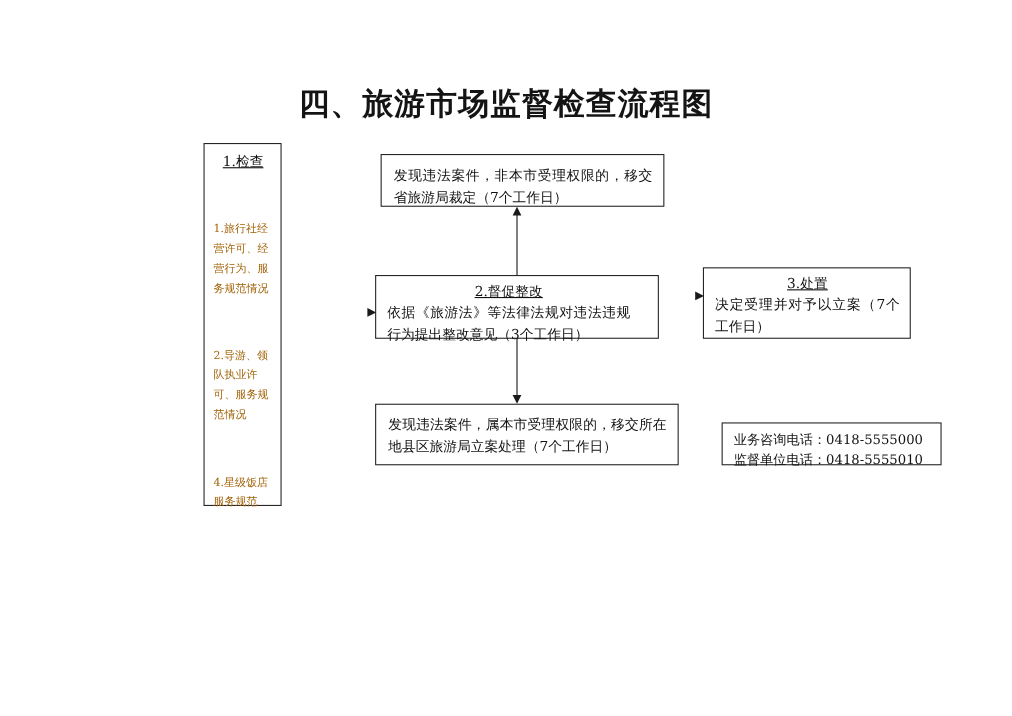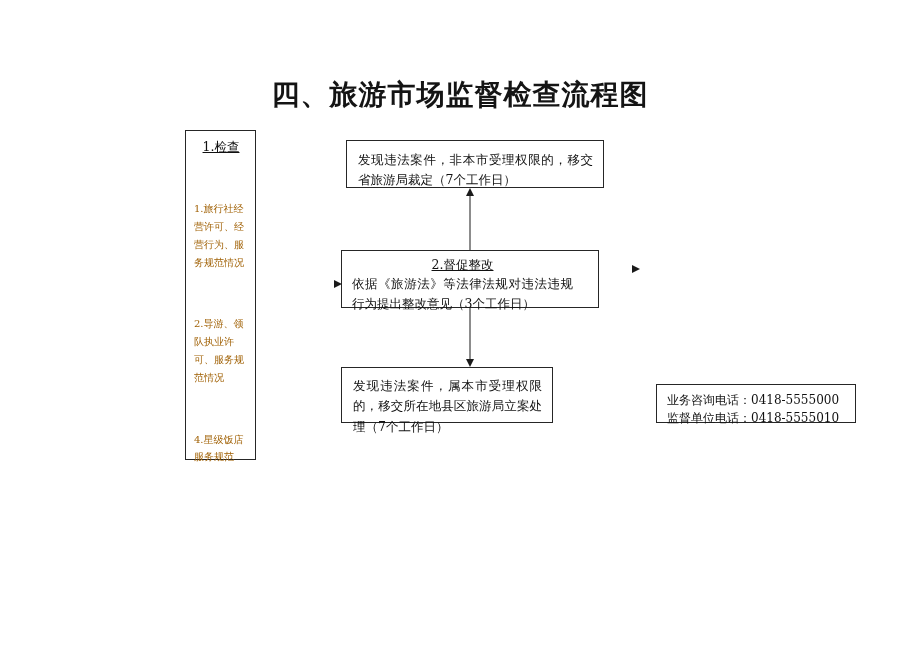--- a/index.html
+++ b/index.html
@@ -93,21 +93,21 @@
   #mid-box {
     left: 341px;
     top: 250px;
     width: 258px;
     height: 58px;
     padding: 5px 25px 0 10px;
   }
   #bottom-box {
     left: 341px;
     top: 367px;
-    width: 212px;
+    width: 276px;
     height: 56px;
     padding: 8px 10px 0 11px;
   }
 
   
   #dispose-box {
     left: 639px;
     top: 243px;
     width: 189px;
     height: 65px;
@@ -197,20 +197,24 @@
 
   <div class="box" id="mid-box">
     <div class="box-head">2.督促整改</div>
     <div class="box-body">依据《旅游法》等法律法规对违法违规行为提出整改意见（3个工作日）</div>
   </div>
 
   <div class="box" id="bottom-box">
     <div class="box-body">发现违法案件，属本市受理权限的，移交所在地县区旅游局立案处理（7个工作日）</div>
   </div>
 
+  <div class="box" id="dispose-box">
+    <div class="box-head">3.处置</div>
+    <div class="box-body">决定受理并对予以立案（7个工作日）</div>
+  </div>
 
   <div class="box" id="contact-box">
     <div class="contact-line">业务咨询电话：0418-5555000</div>
     <div class="contact-line">监督单位电话：0418-5555010</div>
   </div>
 
   <div class="arrow-h" id="arrow-sidebar-to-mid">
     <span class="shaft"></span>
     <span class="head"></span>
   </div>

